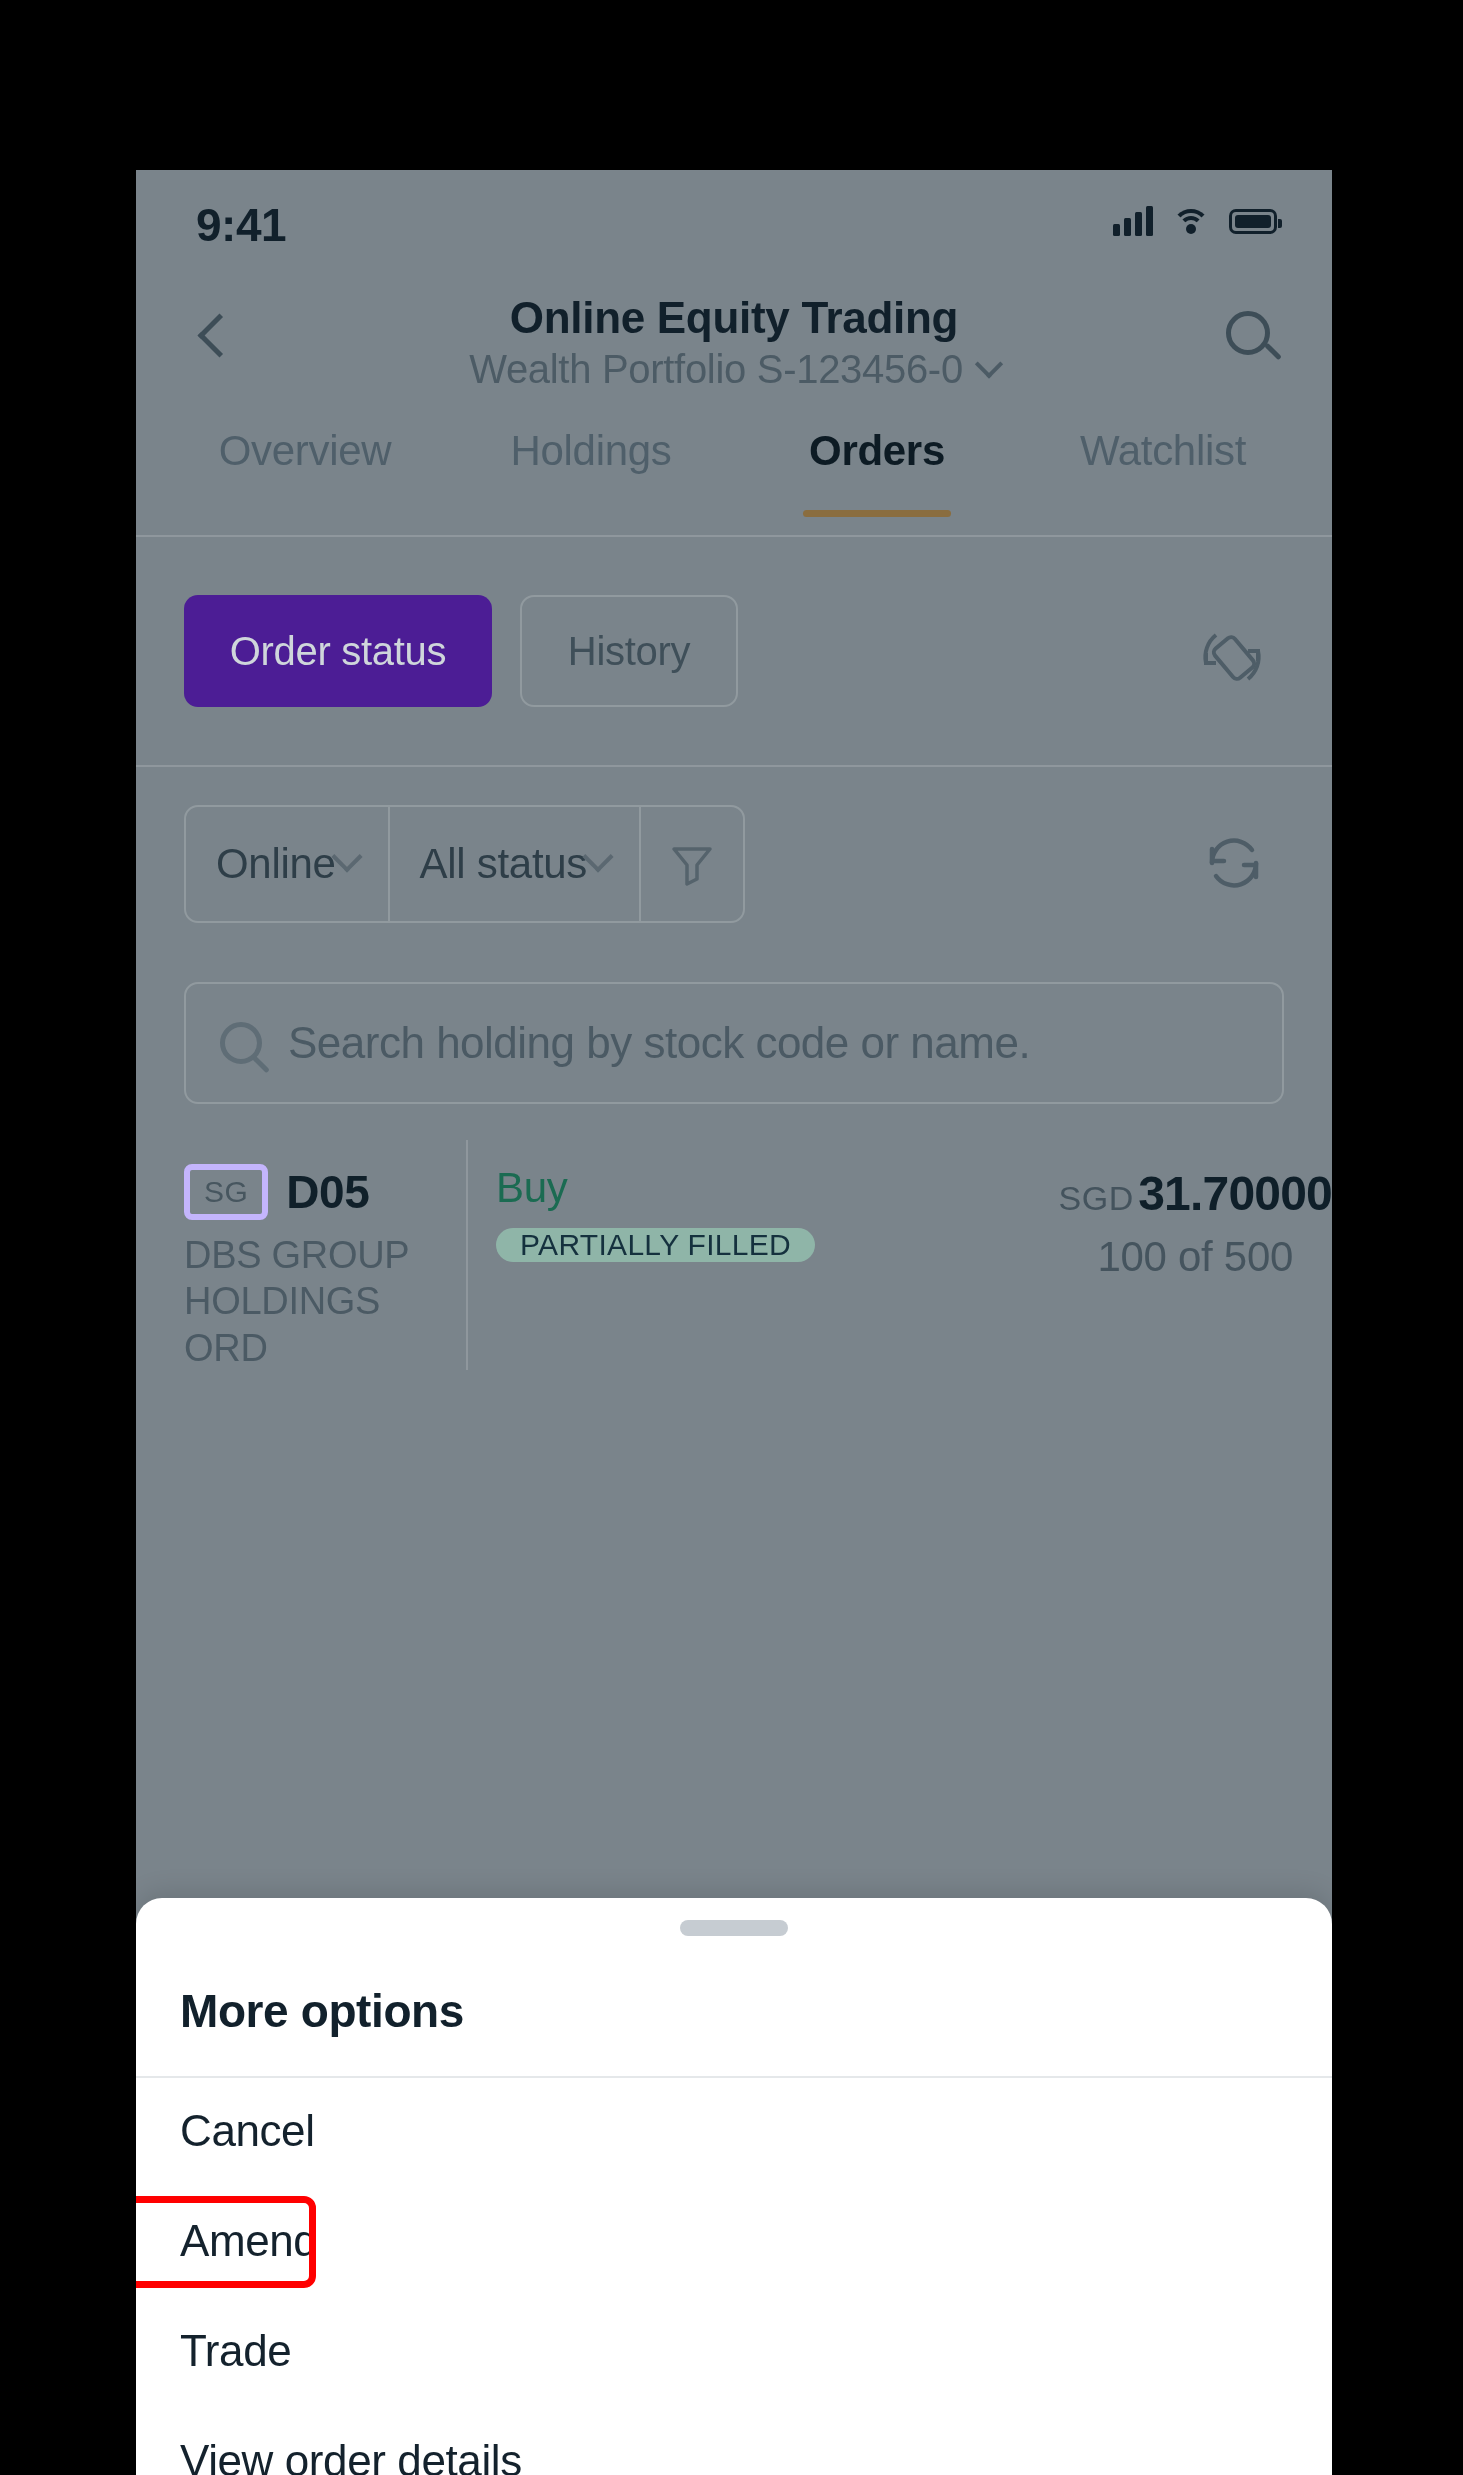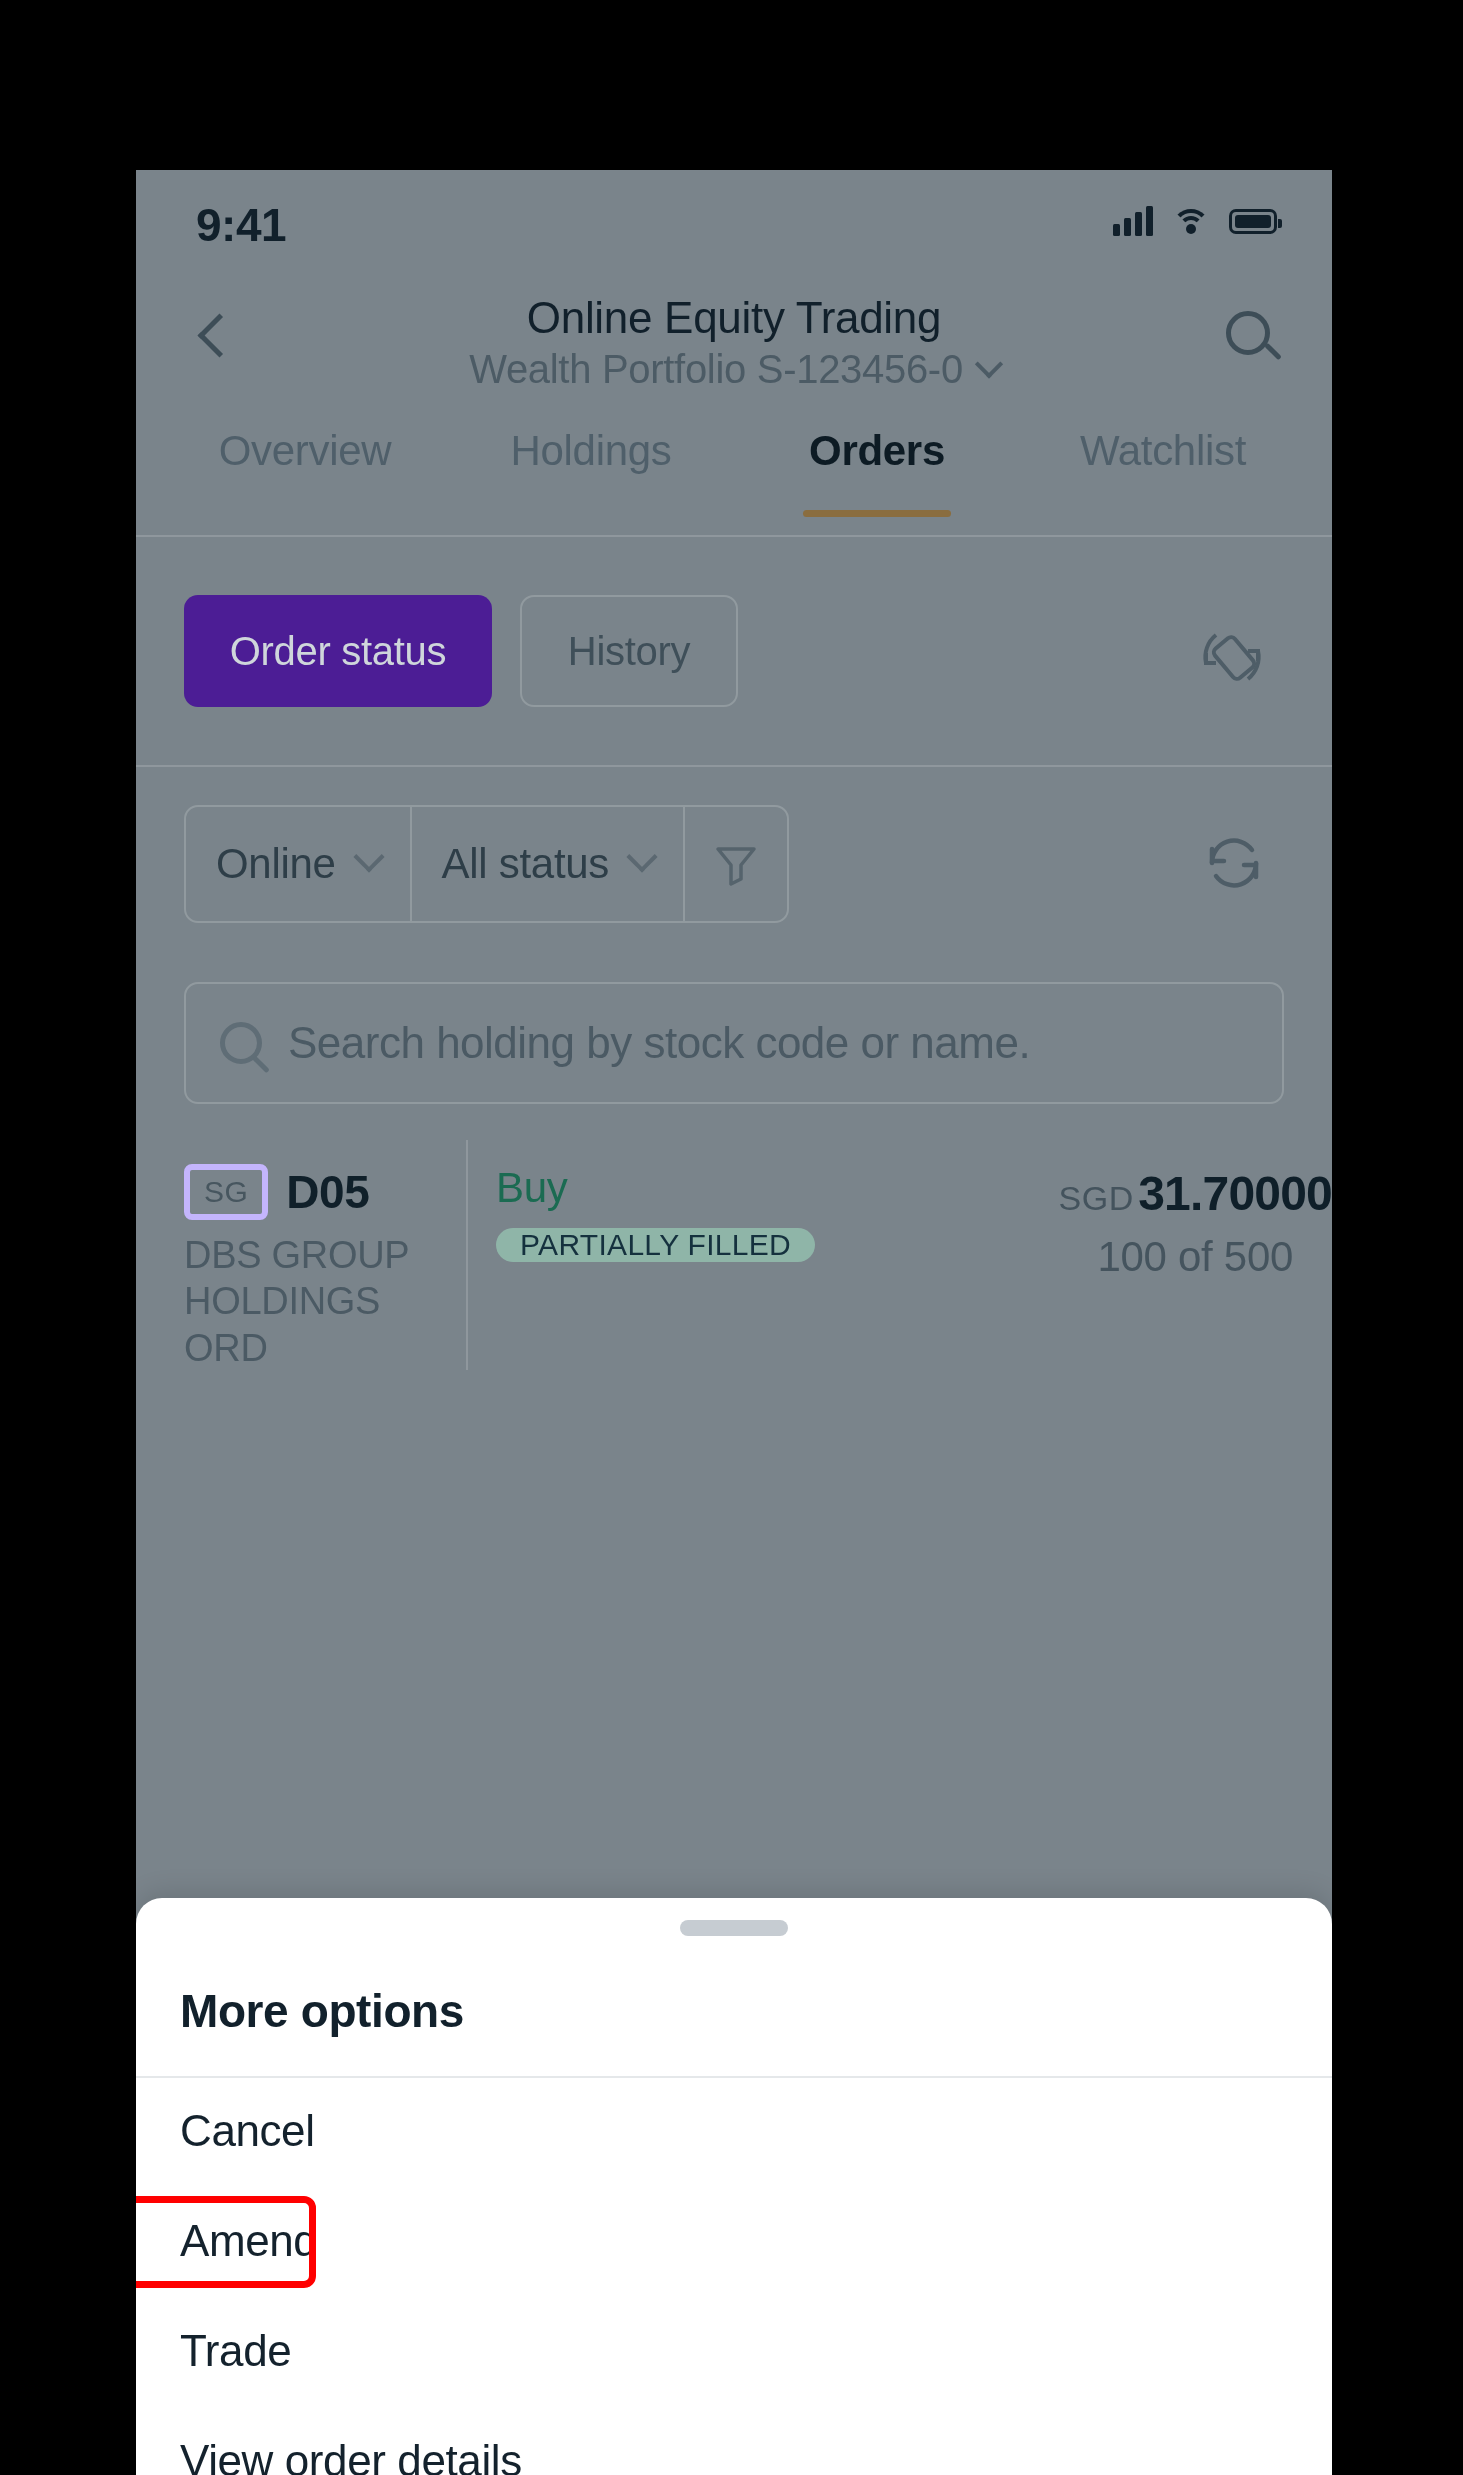--- a/index.html
+++ b/index.html
@@ -71,21 +71,21 @@
   .back-btn::before {
     content:""; position:absolute; left:20px; top:13px;
     width:26px; height:26px;
     border-left:5px solid #3d4d57; border-bottom:5px solid #3d4d57;
     transform:rotate(45deg);
   }
   .nav-title-wrap {
     position:absolute; left:0; right:0; top:18px; text-align:center;
   }
   .nav-title {
-    font-size:44px; font-weight:normal; color:#11202b; letter-spacing:-0.3px;
+    font-size:44px; font-weight:bold; color:#11202b; letter-spacing:-0.3px;
   }
   .nav-sub-row {
     display:flex; align-items:center; justify-content:center;
     gap:16px; margin-top:4px;
   }
   .nav-sub { font-size:40px; color:#4c5b65; letter-spacing:-0.3px; }
   .chev-sm {
     width:20px; height:20px;
     border-right:4px solid #4c5b65; border-bottom:4px solid #4c5b65;
     transform:rotate(45deg) translate(-4px,-4px);
@@ -130,21 +130,21 @@
   .rotate-icon { position:absolute; right:62px; top:82px; width:76px; height:76px; }
 
   
   .filter-row { position:absolute; left:0; top:597px; width:100%; height:200px; }
   .filter-group {
     position:absolute; left:48px; top:38px;
     height:118px; display:flex; border:2px solid #919a9f; border-radius:14px;
     overflow:hidden;
   }
   .fg-item {
-    display:flex; align-items:center; gap:22px;
+    display:flex; align-items:center; 
     padding:0 30px; font-size:42px; color:#2e3e48; letter-spacing:-0.3px;
     border-right:2px solid #919a9f;
   }
   .fg-item:last-child { border-right:none; }
   .fg-item.icon-only { padding:0 28px; }
   .chev-dn {
     width:22px; height:22px;
     border-right:4px solid #5b6871; border-bottom:4px solid #5b6871;
     transform:rotate(45deg) translate(-5px,-5px);
   }

